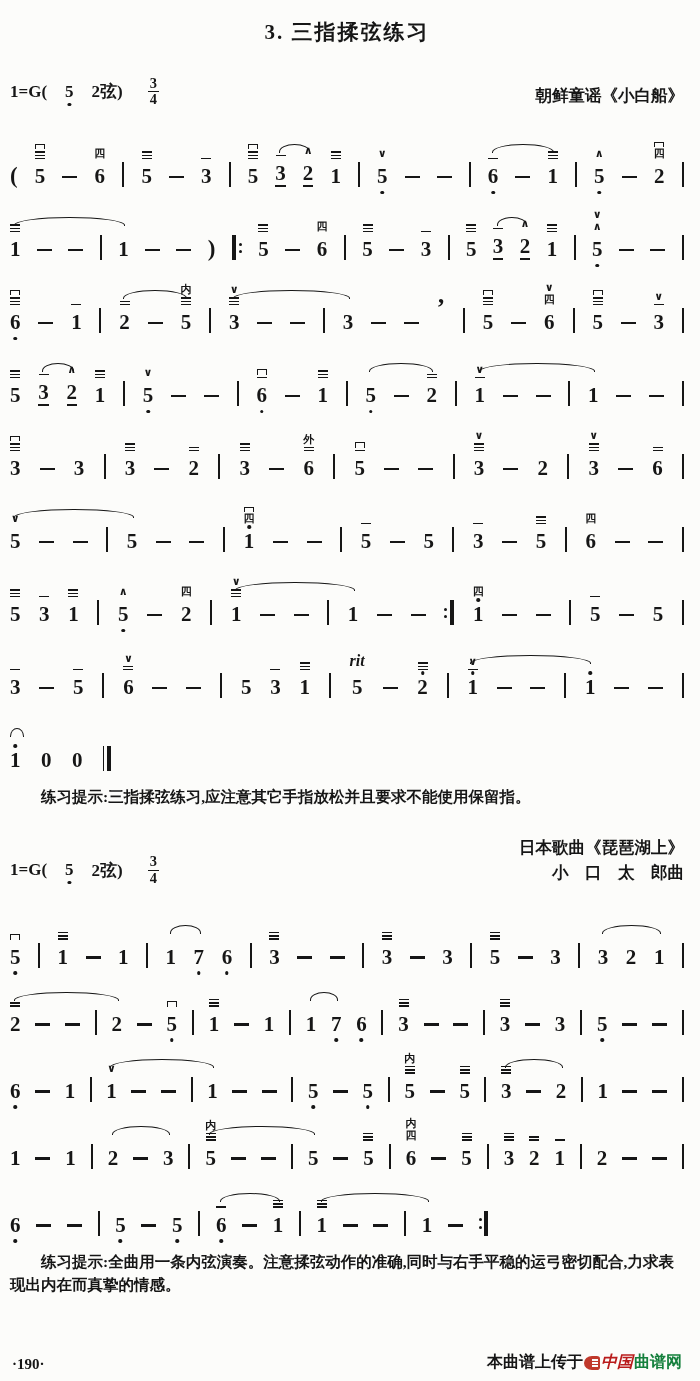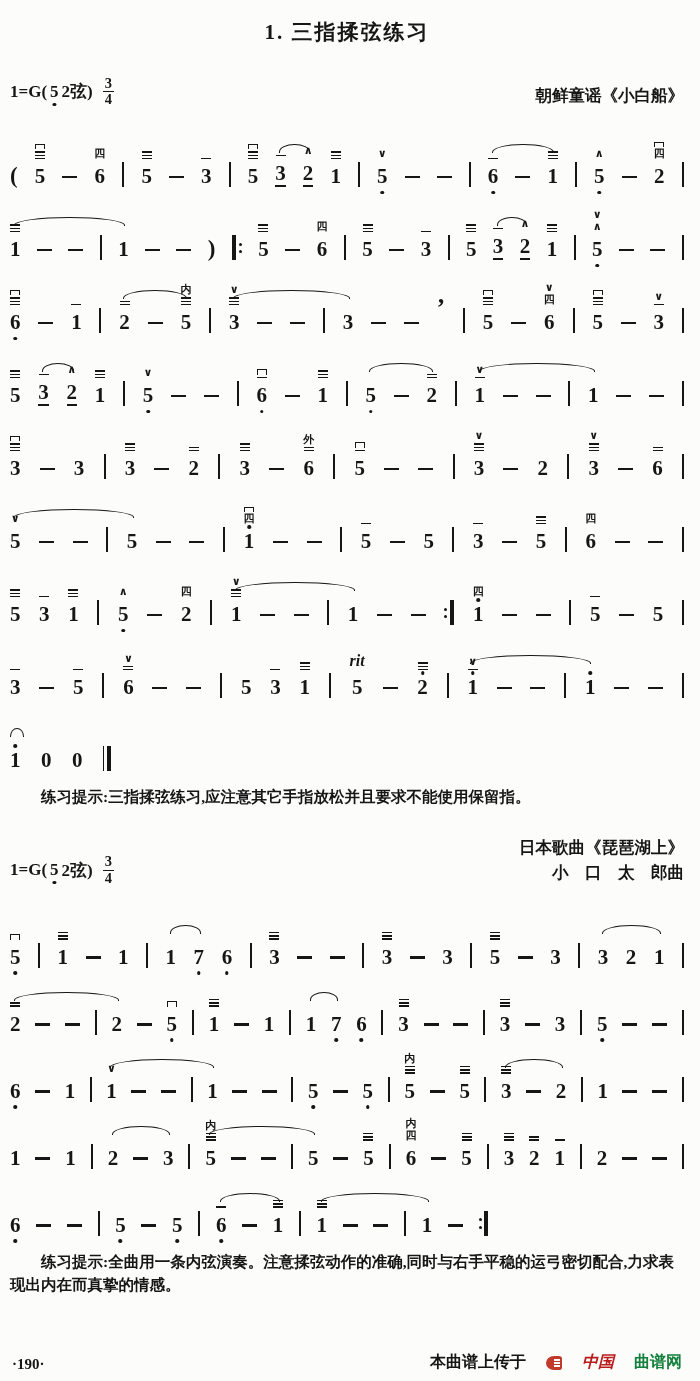--- a/index.html
+++ b/index.html
@@ -5,21 +5,21 @@
   html,body{margin:0;padding:0;background:#e9e9e9;}
   .page{width:700px;height:1381px;margin:0 auto;background:#fcfcfa;color:#161616;
         font-family:"Liberation Serif","DejaVu Serif",serif;box-sizing:border-box;
         padding:6px 16px 0 10px;position:relative;overflow:hidden;}
   h1{font-size:31px;text-align:center;margin:6px 0 0;font-weight:700;letter-spacing:4px;}
   h2{font-size:21px;text-align:center;margin:12px 0 0;font-weight:700;letter-spacing:2px;}
   .hdr{display:flex;justify-content:space-between;align-items:flex-end;margin-top:30px;
        font-weight:700;font-size:17px;}
   .attr{font-size:16.5px;font-weight:700;}
   .attr2{text-align:right;line-height:1.55;}
-  .keysig{display:flex;align-items:center;gap:3px;}
+  .keysig{display:flex;align-items:center;gap:18px;}
   .keynote{position:relative;display:inline-block;}
   .keynote::after{content:"";position:absolute;left:50%;bottom:-4px;width:3.2px;height:3.2px;
        border-radius:50%;background:#161616;transform:translateX(-50%);}
   .frac{display:inline-flex;flex-direction:column;align-items:center;line-height:1.05;
        margin-left:7px;font-size:14.5px;font-weight:700;}
   .frac .ftop{border-bottom:1.8px solid #161616;padding:0 2px;}
   
   .score{display:flex;flex-direction:column;}
   .s9{margin-top:20px;gap:13px;}
   .s10{margin-top:22px;gap:7px;}
@@ -47,34 +47,34 @@
   .rdots{display:flex;flex-direction:column;gap:4.5px;}
   .rdots i{width:3.2px;height:3.2px;border-radius:50%;background:#161616;display:block;}
   .arc{position:absolute;top:17px;height:9px;border-top:1.8px solid #161616;
        border-left:1.4px solid #161616;border-right:1.4px solid #161616;
        border-radius:55% 55% 0 0 / 100% 100% 0 0;box-sizing:border-box;}
   
   .tip{font-weight:700;font-size:15.5px;line-height:1.5;margin:14px 0 0;text-indent:2em;}
   .footer{position:absolute;left:12px;right:18px;bottom:8px;display:flex;
        justify-content:space-between;align-items:flex-end;}
   .pageno{font-size:15px;font-weight:600;margin-top:27px;}
-  .upload{display:flex;align-items:center;gap:20px;font-weight:700;font-size:16px;}
+  .upload{display:flex;align-items:center;gap:1px;font-weight:700;font-size:16px;}
   .logo-ic{display:inline-block;width:16px;height:14px;background:#c0392b;border-radius:50% 20% 20% 50%;
        position:relative;}
   .logo-ic::after{content:"";position:absolute;right:2px;top:3px;width:6px;height:8px;
        background:repeating-linear-gradient(#fcfcfa 0 1.5px,#c0392b 1.5px 3px);}
   .site1{color:#b91c1c;font-style:italic;font-weight:800;}
   .site2{color:#15803d;font-weight:800;}
 </style>
 </head>
 <body>
 
 <div class="page">
 
-  <h2>1. 三指揉弦练习</h2>
+  <h2>3. 三指揉弦练习</h2>
 
   <div class="hdr">
     <div class="keysig">
       <span>1=G(</span>
         <span class="keynote">5</span>
         <span>2弦)</span>
       <span class="frac">
         <span class="ftop">3</span>
         <span>4</span>
       </span>

